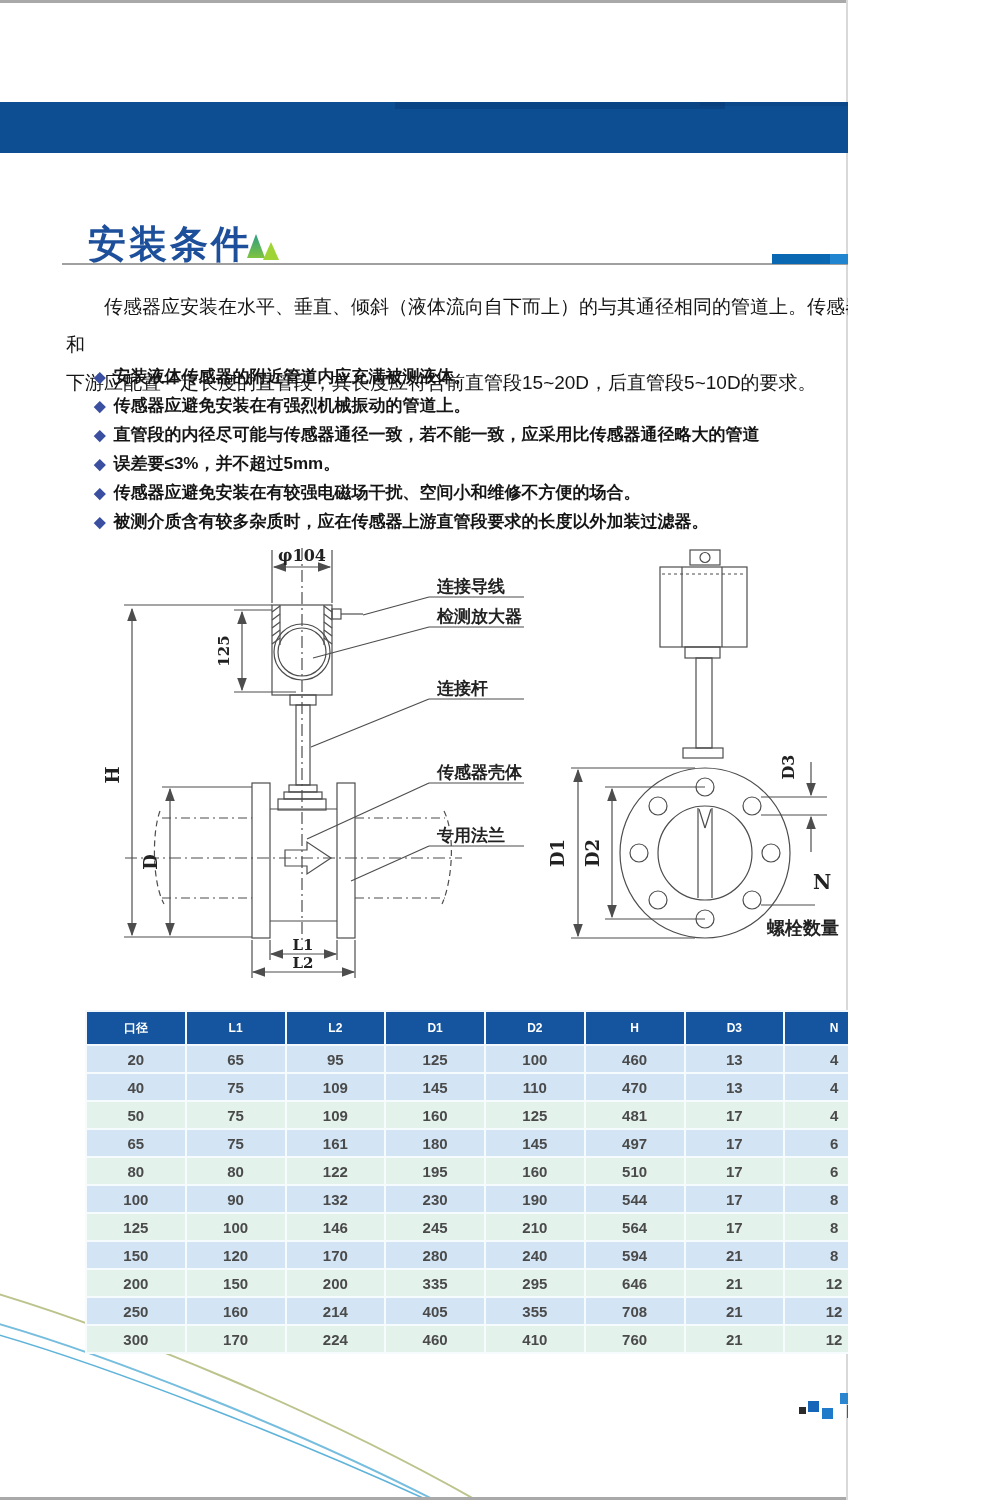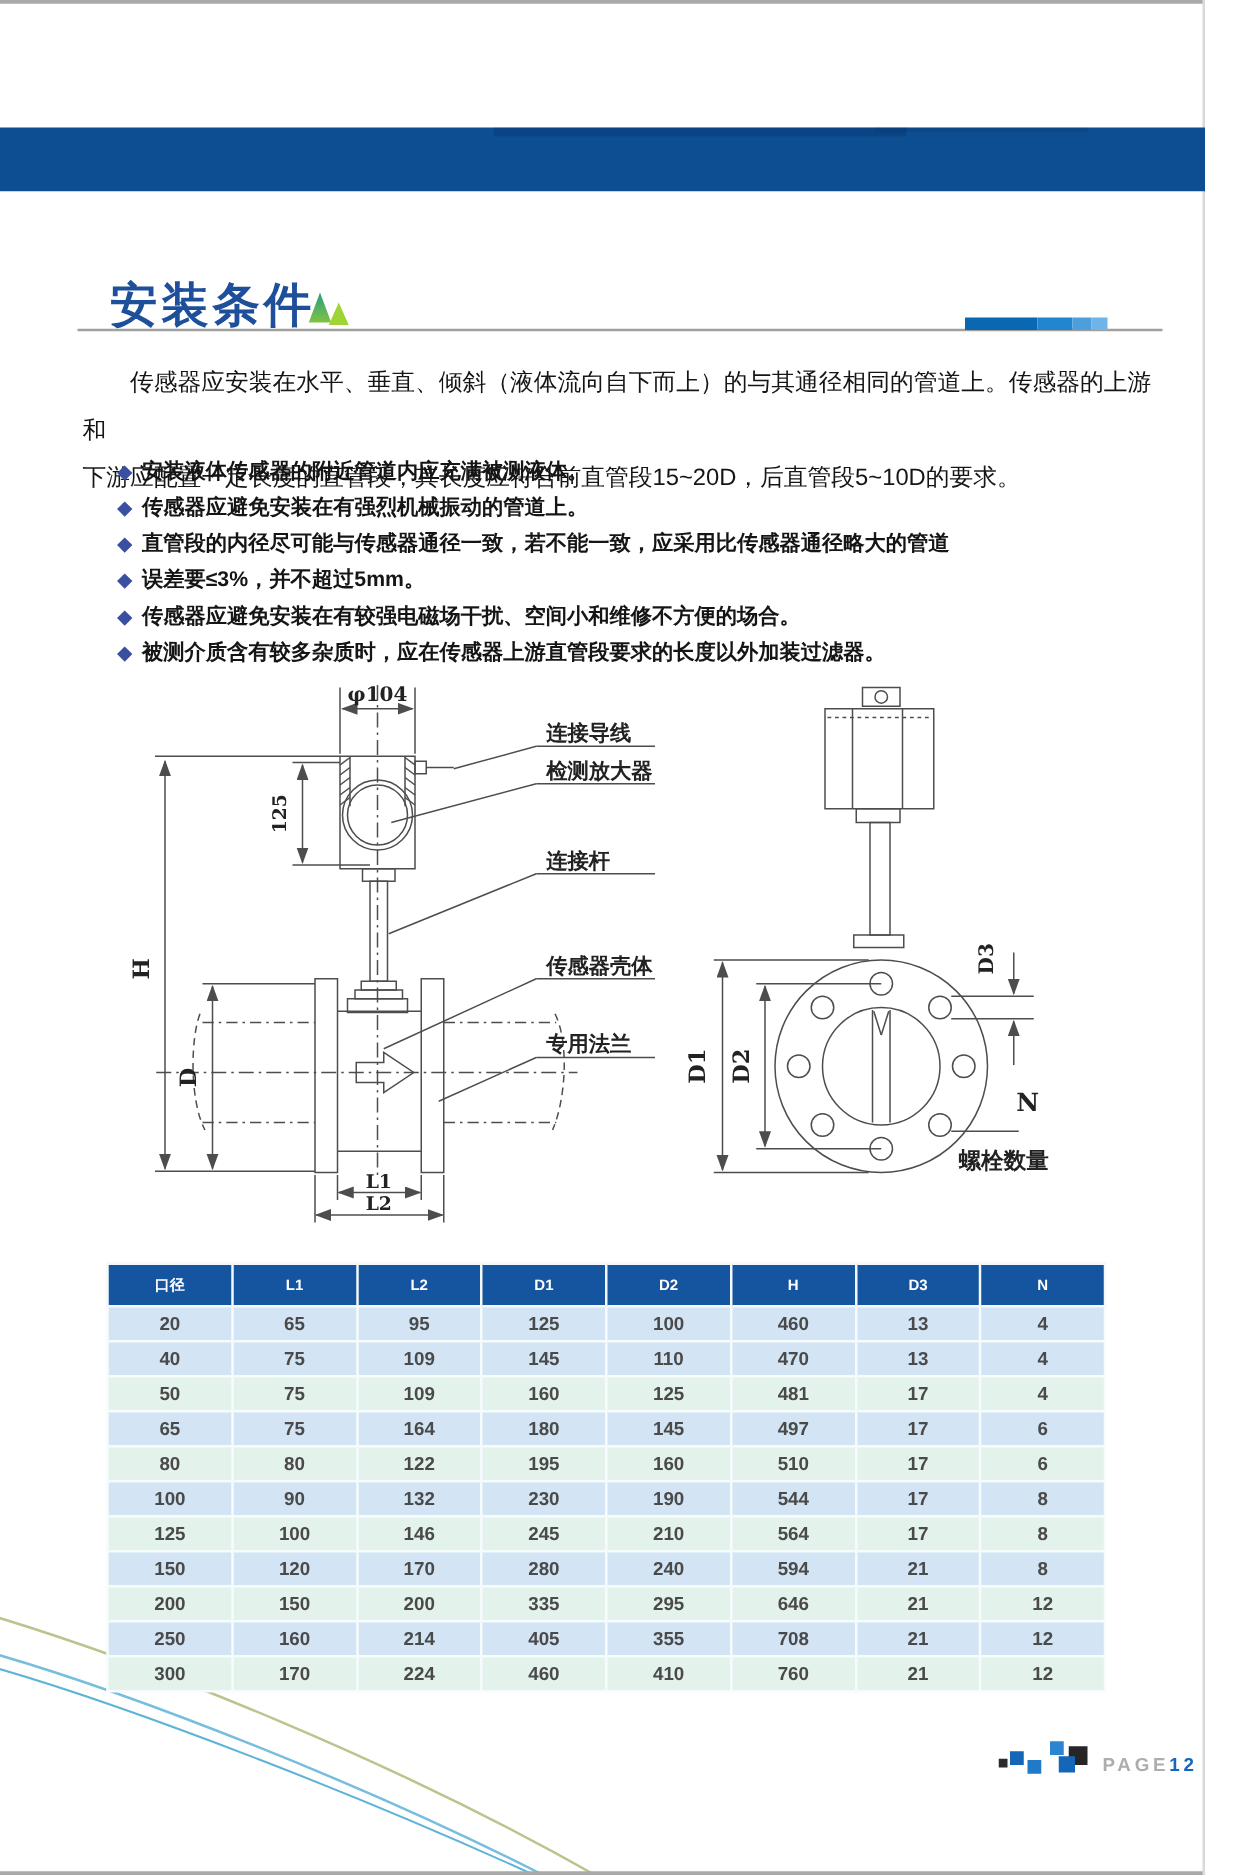--- a/index.html
+++ b/index.html
@@ -1,16 +1,16 @@
 <!DOCTYPE html>
 <html><head>
 <meta charset="utf-8">
 <style>
   html,body{margin:0;padding:0;background:#fff;}
-  .page{position:relative;width:964px;height:1500px;background:#ffffff;overflow:hidden;
+  .page{position:relative;width:848px;height:1500px;background:#ffffff;overflow:hidden;
         font-family:"Liberation Sans",sans-serif;}
   .edge-top{position:absolute;top:0;left:0;width:100%;height:3px;background:#a9a9a9;}
   .edge-bottom{position:absolute;bottom:0;left:0;width:100%;height:3px;background:#a9a9a9;}
   .edge-right{position:absolute;top:0;right:0;bottom:0;width:2px;background:#d9d9d9;}
   .band{position:absolute;top:102px;left:0;width:100%;height:51px;background:#0d4e92;}
   .band-shade1{position:absolute;top:0;left:395px;width:330px;height:7px;background:rgba(0,20,60,.16);}
   .band-shade2{position:absolute;top:0;left:700px;width:170px;height:4px;background:rgba(0,20,60,.10);}
   .title{position:absolute;left:88px;top:219px;font-family:"DejaVu Serif","Liberation Serif",serif;
          font-weight:bold;font-size:38px;color:#1d4f9a;letter-spacing:3px;}
   .tri-svg{position:absolute;left:246px;top:230px;}
@@ -286,21 +286,21 @@
           <td>109</td>
           <td>160</td>
           <td>125</td>
           <td>481</td>
           <td>17</td>
           <td>4</td>
         </tr>
         <tr class="blue">
           <td>65</td>
           <td>75</td>
-          <td>164</td>
+          <td>161</td>
           <td>180</td>
           <td>145</td>
           <td>497</td>
           <td>17</td>
           <td>6</td>
         </tr>
         <tr class="mint">
           <td>80</td>
           <td>80</td>
           <td>122</td>

